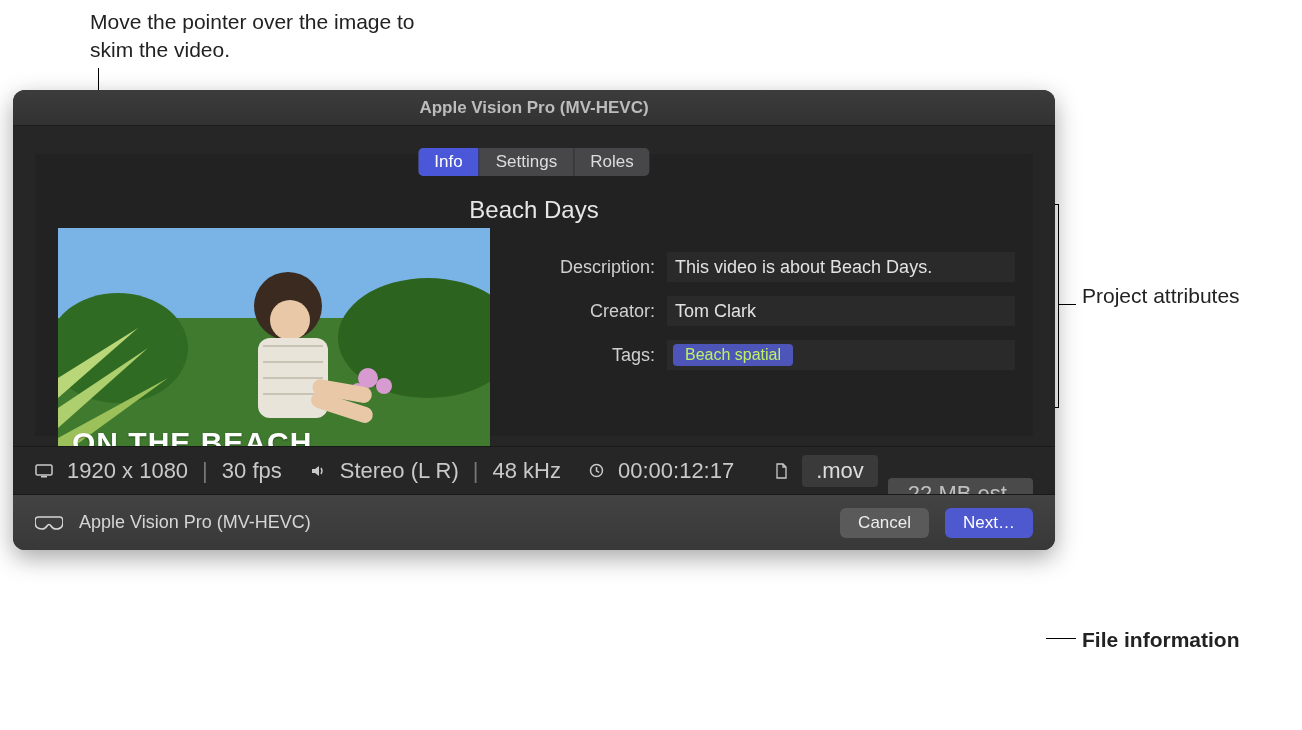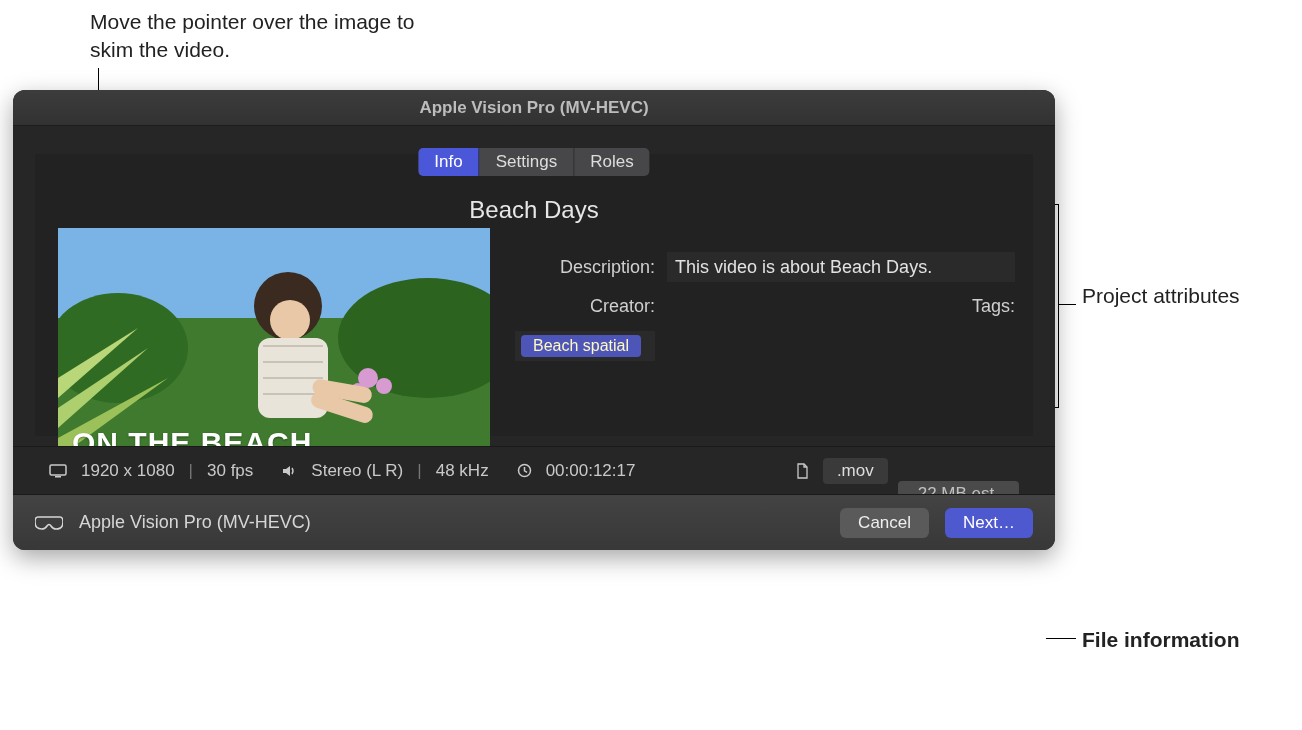--- a/index.html
+++ b/index.html
@@ -106,37 +106,37 @@
     grid-template-columns: 140px 1fr;
     row-gap: 14px;
     column-gap: 12px;
     align-items: center;
   }
   .attr-label { color: #cfcfcf; font-size: 18px; text-align: right; }
   .attr-value { color: #e2e2e2; font-size: 18px; background: #2a2a2a; height: 30px; display: flex; align-items: center; padding: 0 8px;}
   .tag-field { background: #2a2a2a; height: 30px; display:flex; align-items:center; padding: 0 6px;}
   .tag-chip {
     background: #4d55b8;
-    color: #fef9c3;
+    color: #bef264;
     font-size: 16px;
     padding: 2px 12px;
     border-radius: 4px;
   }
 
   .status-bar {
     position: absolute;
     left: 0; right: 0; bottom: 56px;
     height: 48px;
     background: #262626;
     display: flex;
     align-items: center;
-    padding: 0 36px;
+    padding: 0 22px;
     gap: 10px;
     color: #c9c9c9;
-    font-size: 17px;
+    font-size: 22px;
     border-top: 1px solid #1a1a1a;
   }
   .status-bar .sep { color: #777; margin: 0 4px; }
   .status-bar .spacer { flex: 1; }
   .status-bar .ext-badge { background: #3a3a3a; padding: 3px 14px; border-radius: 4px; color:#ddd; }
   .status-bar .size-badge { background: #4a4a4a; padding: 3px 20px; border-radius: 4px; color:#c0c0c0;margin-top:46px; }
   .status-bar .ico { display:inline-flex; align-items:center; margin-right: 4px; }
 
   .footer {
     position: absolute;
@@ -222,20 +222,21 @@
           <rect x="256" y="162" width="64" height="16" rx="8" fill="#e8c8a7" transform="rotate(18 256 162)"></rect>
         </svg>
         <div class="thumb-overlay">ON THE BEACH</div>
       </div>
 
       <div class="attrs">
         <div class="attr-label">Description:</div>
         <div class="attr-value">This video is about Beach Days.</div>
 
         <div class="attr-label">Creator:</div>
+        <div class="attr-value">Tom Clark</div>
 
         <div class="attr-label">Tags:</div>
         <div class="tag-field">
           <span class="tag-chip">Beach spatial</span>
         </div>
       </div>
 
     </div>
   </div>
 

